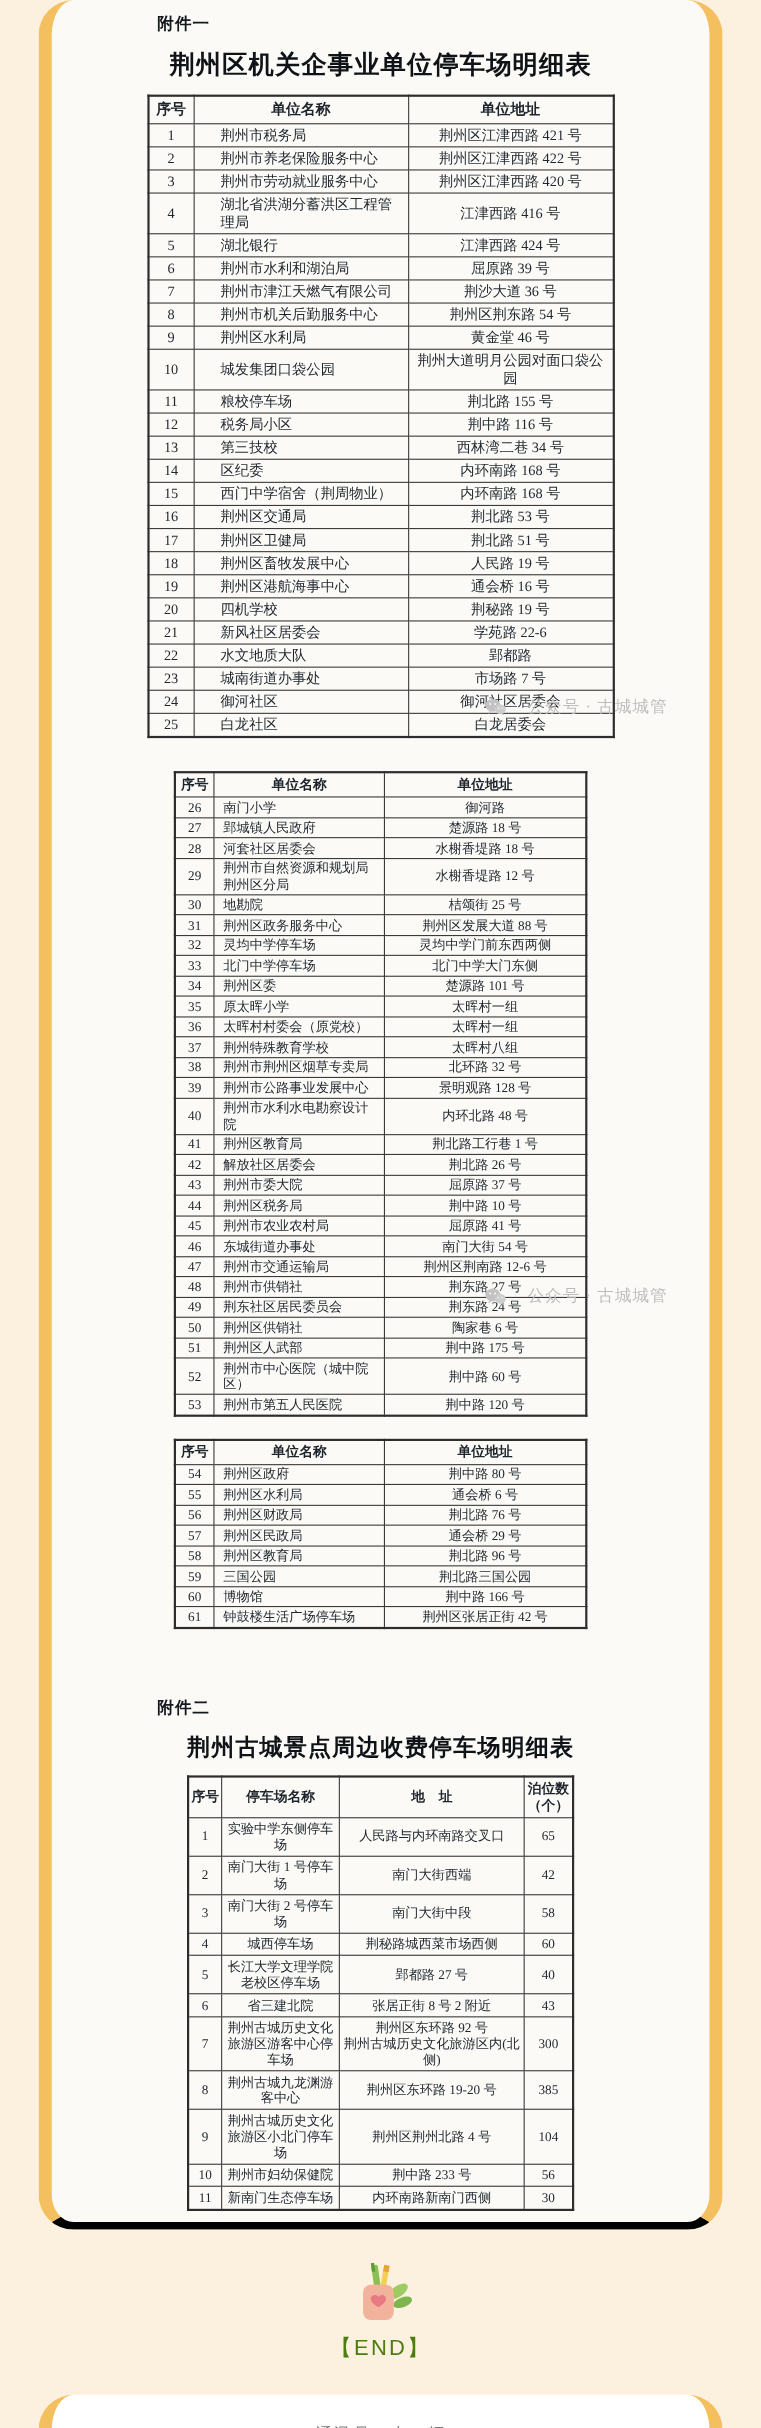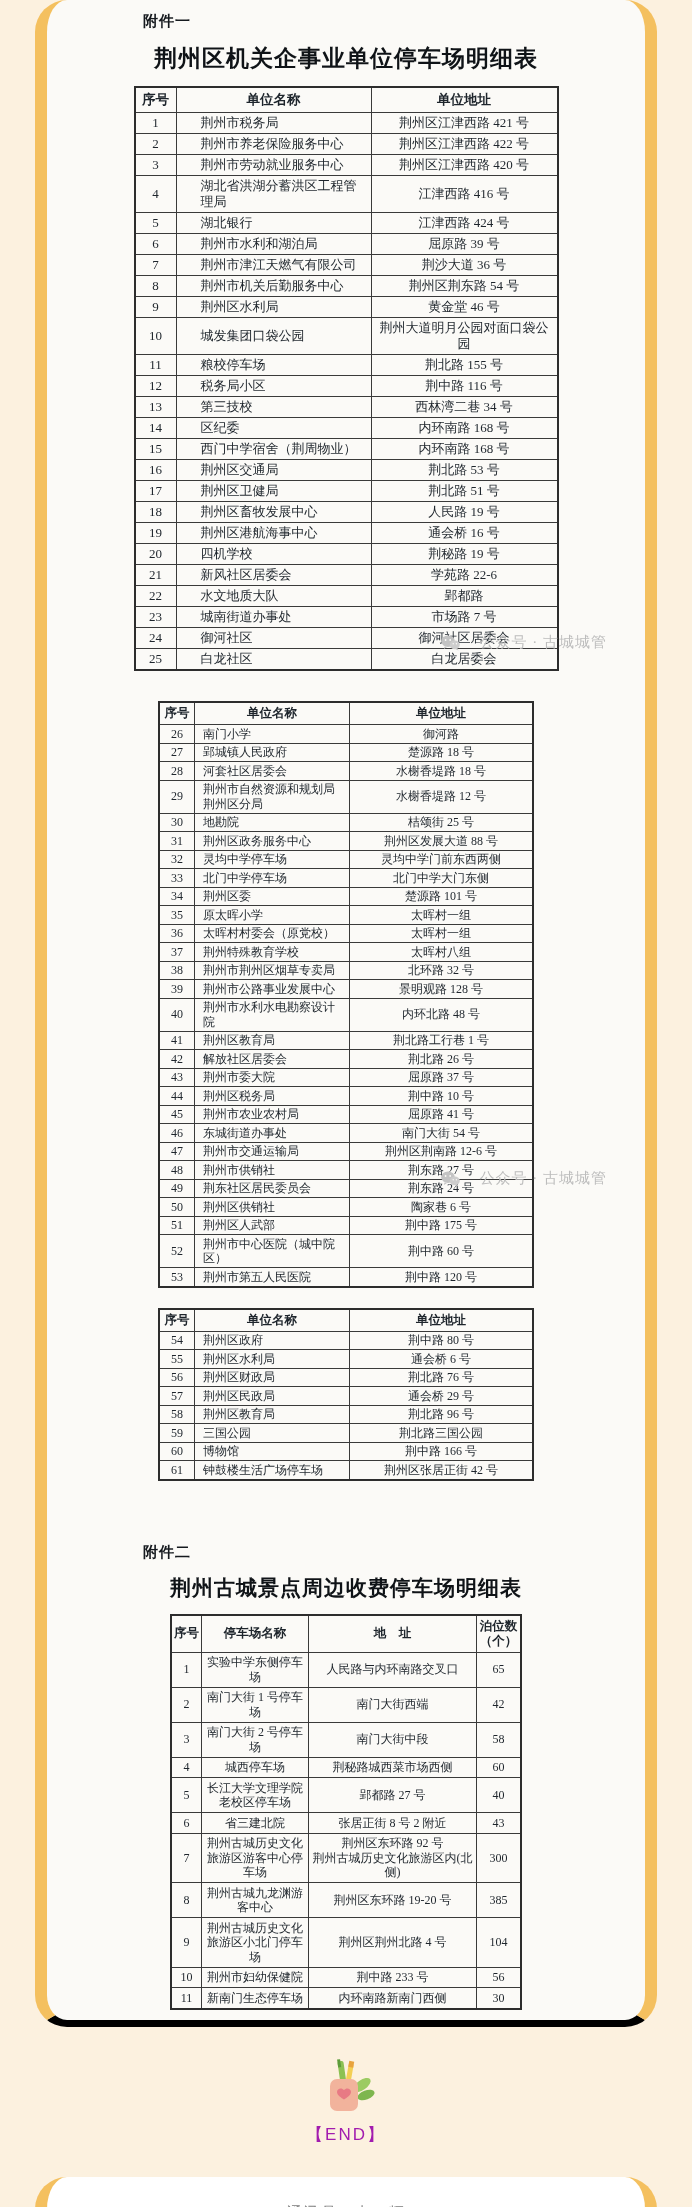--- a/index.html
+++ b/index.html
@@ -28,21 +28,21 @@
   .t2.gap-mid{margin-top:20px;}
   .t4{width:337px;margin-top:12px;}
   .t4 th{font-size:12.5px;padding:3px 1px;line-height:15px;}
   .t4 td{font-size:12px;line-height:14.5px;padding:2.5px 2px;}
   .t4 th:nth-child(1){width:27px;}.t4 th:nth-child(2){width:104px;}.t4 th:nth-child(3){width:165px;}.t4 th:nth-child(4){width:41px;}
   .attach2{margin-top:62px;}
   .watermark{position:absolute;right:38px;display:flex;align-items:center;gap:20px;color:#bdbdbd;font-size:15px;font-family:Liberation Serif, serif;letter-spacing:1px;white-space:nowrap;}
   .wm1{top:633px;}
   .wm2{top:1169px;}
   .end-section{height:150px;display:flex;flex-direction:column;align-items:center;justify-content:center;gap:6px;}
-  .end-label{color:#a21caf;font-size:17px;letter-spacing:2px;font-family:"Liberation Sans","DejaVu Sans",sans-serif;}
+  .end-label{color:#4d7c0f;font-size:20px;letter-spacing:2px;font-family:"Liberation Sans","DejaVu Sans",sans-serif;}
   .footer-lines{display:flex;flex-direction:column;align-items:center;gap:13px;}
   .credit-line{color:#7c7c7c;font-size:15.5px;letter-spacing:1.5px;font-family:"Liberation Sans","DejaVu Sans",sans-serif;}
 </style>
 </head>
 <body>
 
 <div class="page">
 
   <div class="panel panel-doc">
     <div class="attach-label">附件一</div>

